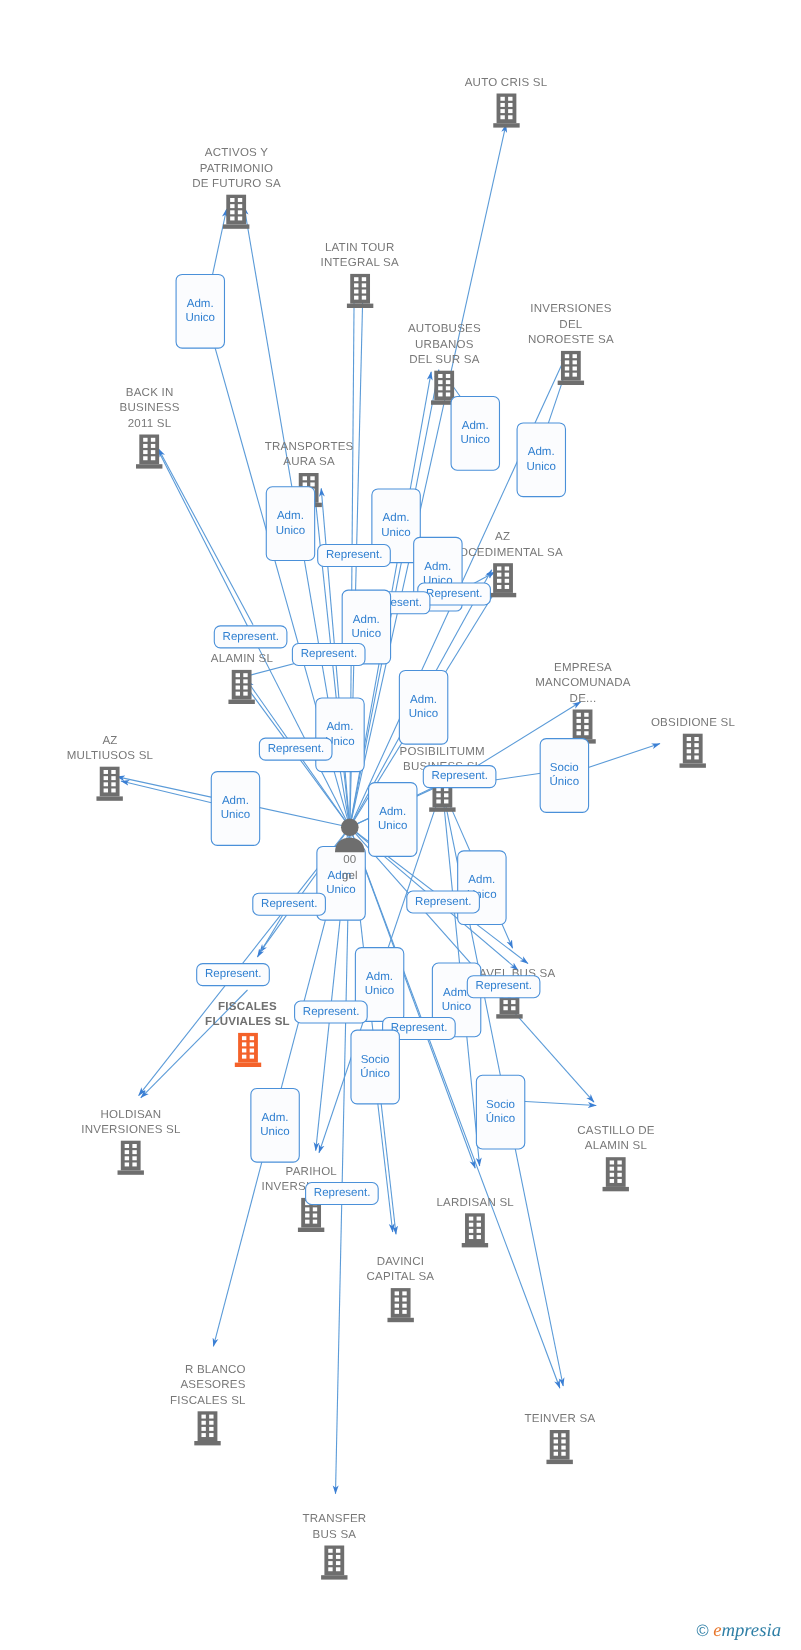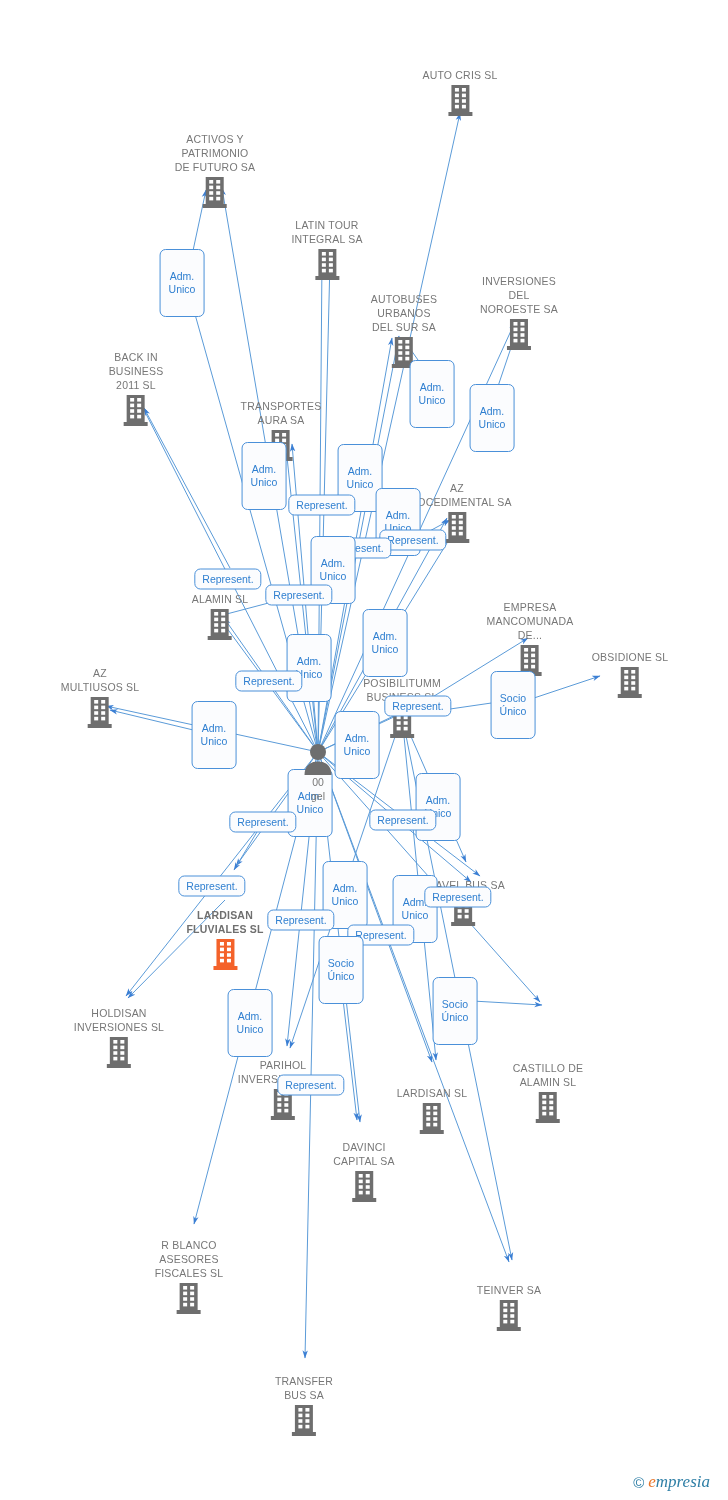--- a/index.html
+++ b/index.html
@@ -308,21 +308,21 @@
           <rect x="14.5" y="4" width="4" height="3.6" fill="#ffffff"></rect>
           <rect x="7.5" y="9.6" width="4" height="3.6" fill="#ffffff"></rect>
           <rect x="14.5" y="9.6" width="4" height="3.6" fill="#ffffff"></rect>
           <rect x="7.5" y="15.2" width="4" height="3.6" fill="#ffffff"></rect>
           <rect x="14.5" y="15.2" width="4" height="3.6" fill="#ffffff"></rect>
           <rect x="7.5" y="20.799999999999997" width="4" height="3.6" fill="#ffffff"></rect>
           <rect x="14.5" y="20.799999999999997" width="4" height="3.6" fill="#ffffff"></rect>
         </svg>
       </div>
       <div class="node highlight" style="left: 225px; top: 908px;">
-        <div class="cap">LARDISAN
+        <div class="cap">FISCALES
 FLUVIALES SL</div>
         <svg width="26" height="33" viewBox="0 0 26 33" class="bld">
           <rect x="4" y="1" width="18" height="27" fill="#f4622a"></rect>
           <rect x="1" y="28" width="24" height="4" fill="#f4622a"></rect>
           <rect x="7.5" y="4" width="4" height="3.6" fill="#ffffff"></rect>
           <rect x="14.5" y="4" width="4" height="3.6" fill="#ffffff"></rect>
           <rect x="7.5" y="9.6" width="4" height="3.6" fill="#ffffff"></rect>
           <rect x="14.5" y="9.6" width="4" height="3.6" fill="#ffffff"></rect>
           <rect x="7.5" y="15.2" width="4" height="3.6" fill="#ffffff"></rect>
           <rect x="14.5" y="15.2" width="4" height="3.6" fill="#ffffff"></rect>
@@ -354,21 +354,21 @@
           <rect x="7.5" y="4" width="4" height="3.6" fill="#ffffff"></rect>
           <rect x="14.5" y="4" width="4" height="3.6" fill="#ffffff"></rect>
           <rect x="7.5" y="9.6" width="4" height="3.6" fill="#ffffff"></rect>
           <rect x="14.5" y="9.6" width="4" height="3.6" fill="#ffffff"></rect>
           <rect x="7.5" y="15.2" width="4" height="3.6" fill="#ffffff"></rect>
           <rect x="14.5" y="15.2" width="4" height="3.6" fill="#ffffff"></rect>
           <rect x="7.5" y="20.799999999999997" width="4" height="3.6" fill="#ffffff"></rect>
           <rect x="14.5" y="20.799999999999997" width="4" height="3.6" fill="#ffffff"></rect>
         </svg>
       </div>
-      <div class="node" style="left: 548px; top: 1021px; margin-top: 40px;">
+      <div class="node" style="left: 560px; top: 1021px;">
         <div class="cap">CASTILLO DE
 ALAMIN SL</div>
         <svg width="26" height="33" viewBox="0 0 26 33" class="bld">
           <rect x="4" y="1" width="18" height="27" fill="#6e6e6e"></rect>
           <rect x="1" y="28" width="24" height="4" fill="#6e6e6e"></rect>
           <rect x="7.5" y="4" width="4" height="3.6" fill="#ffffff"></rect>
           <rect x="14.5" y="4" width="4" height="3.6" fill="#ffffff"></rect>
           <rect x="7.5" y="9.6" width="4" height="3.6" fill="#ffffff"></rect>
           <rect x="14.5" y="9.6" width="4" height="3.6" fill="#ffffff"></rect>
           <rect x="7.5" y="15.2" width="4" height="3.6" fill="#ffffff"></rect>
@@ -417,21 +417,21 @@
           <rect x="7.5" y="4" width="4" height="3.6" fill="#ffffff"></rect>
           <rect x="14.5" y="4" width="4" height="3.6" fill="#ffffff"></rect>
           <rect x="7.5" y="9.6" width="4" height="3.6" fill="#ffffff"></rect>
           <rect x="14.5" y="9.6" width="4" height="3.6" fill="#ffffff"></rect>
           <rect x="7.5" y="15.2" width="4" height="3.6" fill="#ffffff"></rect>
           <rect x="14.5" y="15.2" width="4" height="3.6" fill="#ffffff"></rect>
           <rect x="7.5" y="20.799999999999997" width="4" height="3.6" fill="#ffffff"></rect>
           <rect x="14.5" y="20.799999999999997" width="4" height="3.6" fill="#ffffff"></rect>
         </svg>
       </div>
-      <div class="node" style="left: 189px; top: 1238px;">
+      <div class="node" style="left: 189px; top: 1238px; text-align: right;">
         <div class="cap">R BLANCO
 ASESORES
 FISCALES SL</div>
         <svg width="26" height="33" viewBox="0 0 26 33" class="bld">
           <rect x="4" y="1" width="18" height="27" fill="#6e6e6e"></rect>
           <rect x="1" y="28" width="24" height="4" fill="#6e6e6e"></rect>
           <rect x="7.5" y="4" width="4" height="3.6" fill="#ffffff"></rect>
           <rect x="14.5" y="4" width="4" height="3.6" fill="#ffffff"></rect>
           <rect x="7.5" y="9.6" width="4" height="3.6" fill="#ffffff"></rect>
           <rect x="14.5" y="9.6" width="4" height="3.6" fill="#ffffff"></rect>

